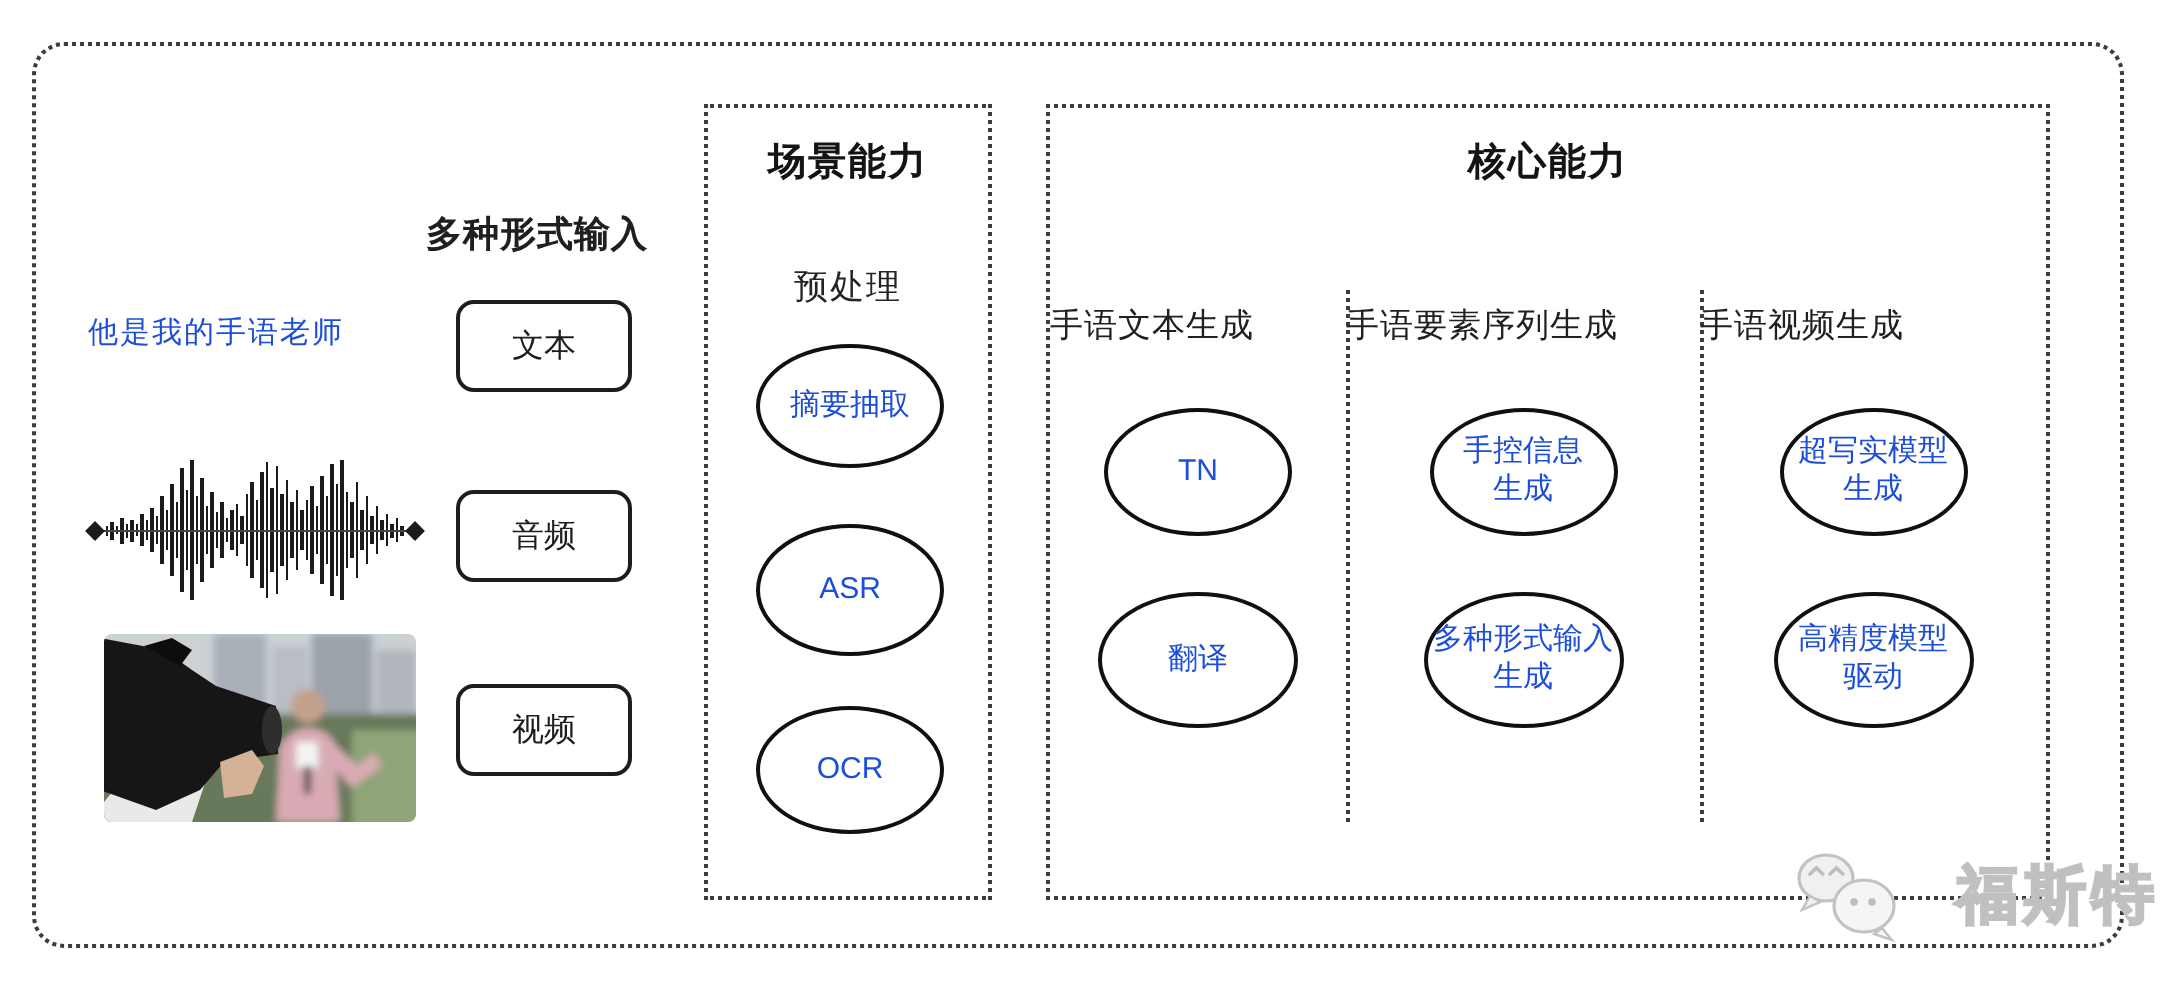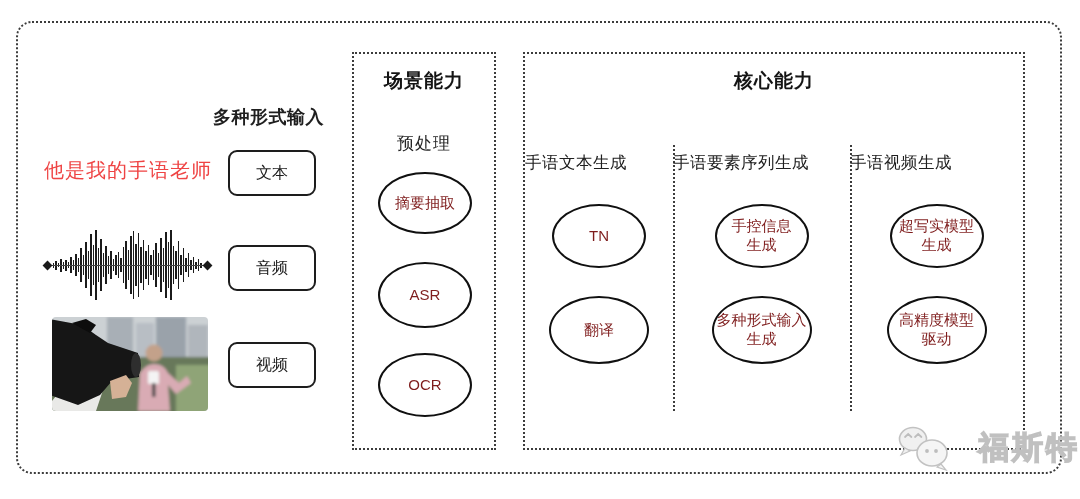--- a/index.html
+++ b/index.html
@@ -11,21 +11,21 @@
     position:absolute;left:16px;top:21px;width:1042px;height:449px;
     border:2px dotted #3c3c3c;border-radius:16px;
   }
   
   .input-heading{
     position:absolute;left:213px;top:105px;width:120px;
     font-size:18px;font-weight:600;color:#1f1f1f;letter-spacing:.5px;
   }
   .sentence{
     position:absolute;left:44px;top:157px;width:180px;
-    font-size:20px;color:#ef4444;letter-spacing:1px;white-space:nowrap;
+    font-size:15px;color:#1d4ed8;letter-spacing:1px;white-space:nowrap;
   }
   .io-box{
     position:absolute;left:228px;width:84px;height:42px;
     border:2px solid #1d1d1d;border-radius:9px;background:#fff;
     display:flex;align-items:center;justify-content:center;
     font-size:16px;color:#1d1d1d;
   }
   .io-text{top:150px;}
   .io-audio{top:245px;}
   .io-video{top:342px;}
@@ -47,21 +47,21 @@
     position:absolute;top:14px;left:0;right:0;text-align:center;
     font-size:19px;font-weight:700;color:#141414;letter-spacing:1px;
   }
   .scene-subtitle{
     position:absolute;top:78px;left:0;right:0;text-align:center;
     font-size:17px;color:#242424;letter-spacing:1px;
   }
   .ellipse{
     position:absolute;background:#fff;border:2.5px solid #101010;border-radius:50%;
     display:flex;align-items:center;justify-content:center;text-align:center;
-    font-size:15px;font-weight:500;color:#7f1d1d;line-height:1.25;white-space:pre-line;
+    font-size:15px;font-weight:500;color:#1d4ed8;line-height:1.25;white-space:pre-line;
   }
   .scene-panel .ellipse{left:24px;width:90px;}
   .sc-n0{top:118px;height:58px;}
   .sc-n1{top:208px;height:62px;}
   .sc-n2{top:299px;height:60px;}
   .core-col{position:absolute;top:0;bottom:0;}
   .col-0{left:0;width:148px;}
   .col-1{left:148px;width:177px;}
   .col-2{left:325px;width:173px;}
   .col-label{

